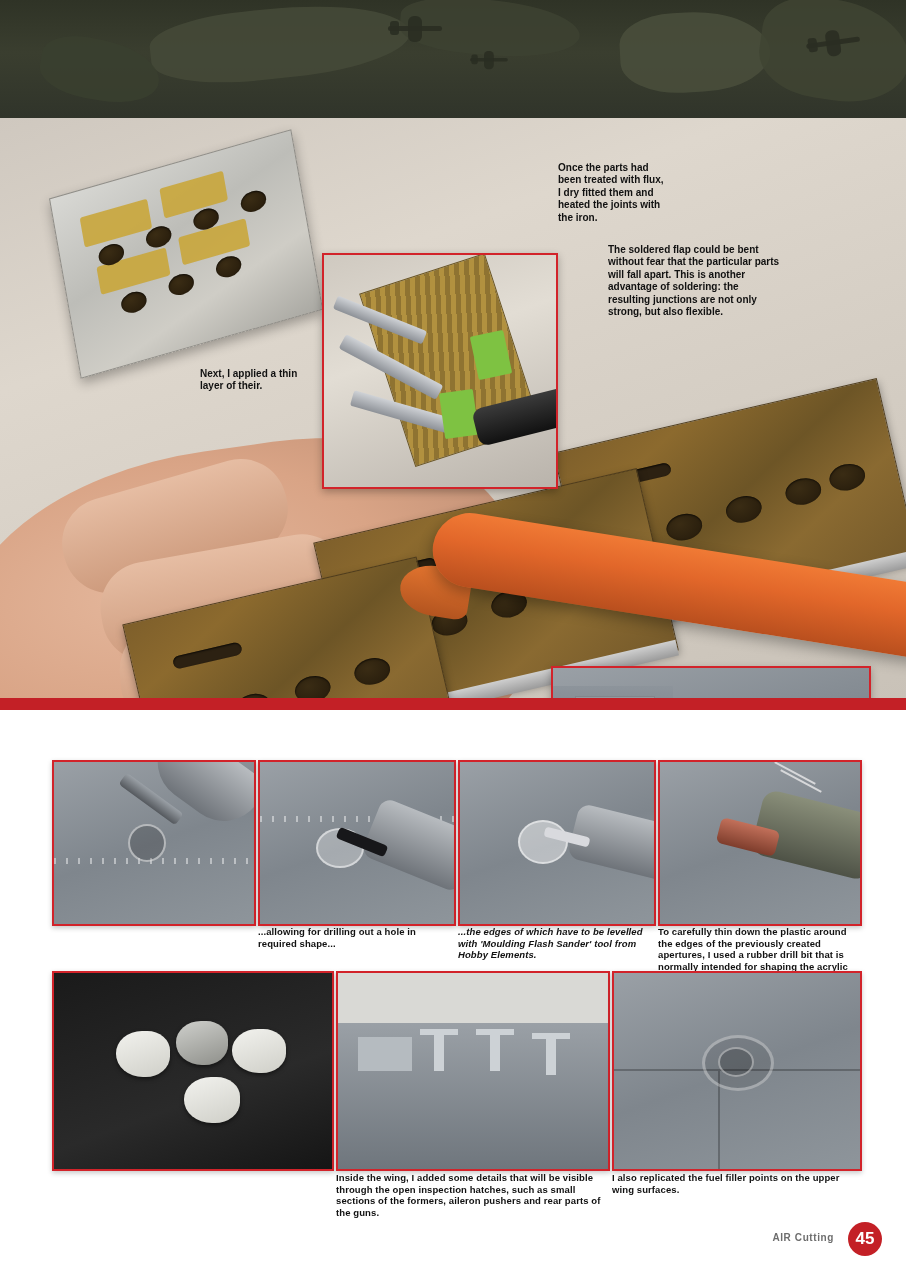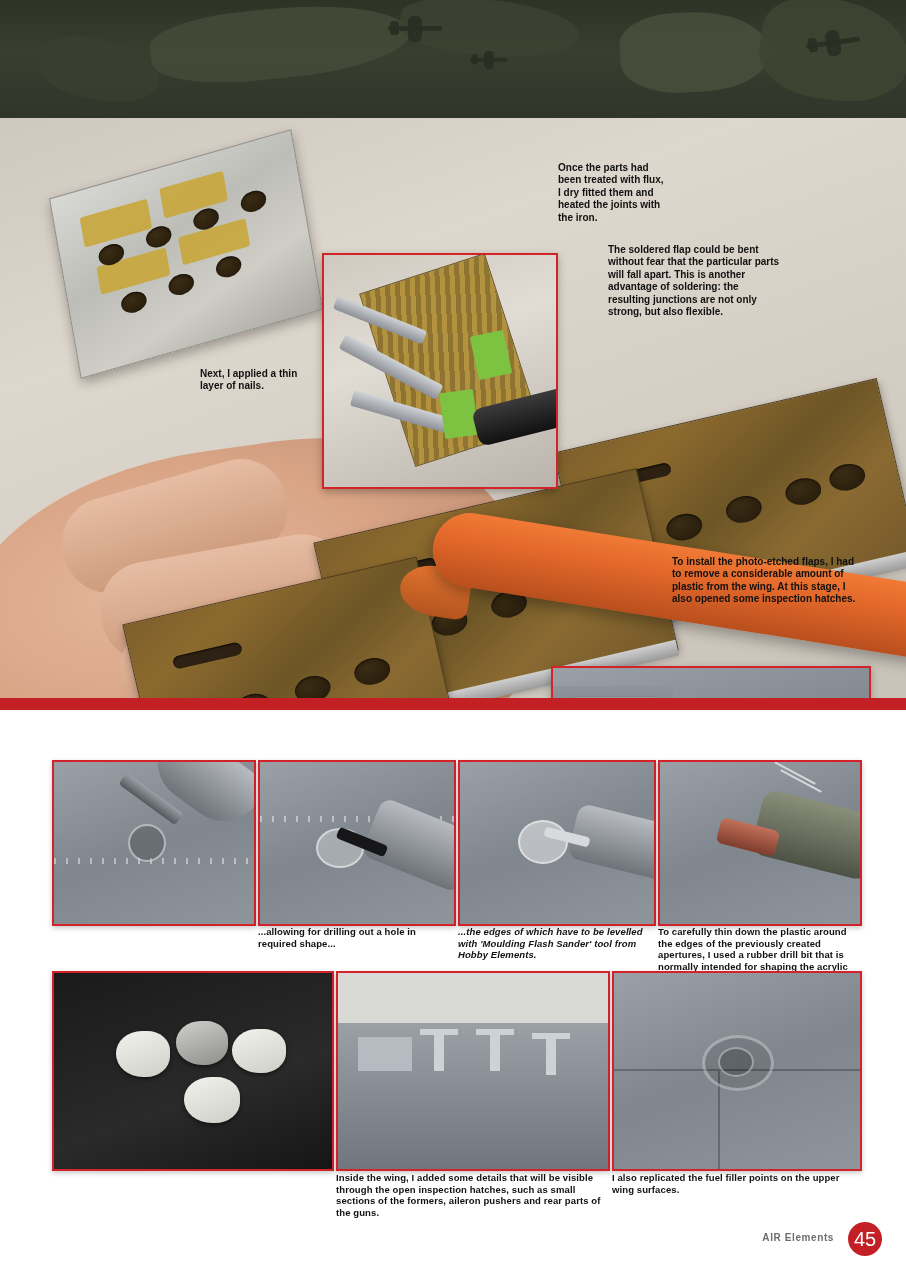--- a/index.html
+++ b/index.html
@@ -162,21 +162,21 @@
   }
   .cap-hero{
     position:absolute;font-size:10px;line-height:12.4px;color:#111;font-weight:bold;
   }
   .air-edition{
     position:absolute;right:72px;top:1232px;font-size:10px;font-weight:bold;color:#6d6d6d;
     letter-spacing:.6px;
   }
   .page-num-badge{
     position:absolute;right:24px;top:1222px;width:34px;height:34px;border-radius:50%;
-    background:#c32026;color:#fff;font-size:20px;font-weight:normal;
+    background:#c32026;color:#fff;font-size:17px;font-weight:bold;
     display:flex;align-items:center;justify-content:center;
   }
 </style>
 </head>
 <body>
 
 <div class="page">
 
   <div class="top-banner">
     <div class="banner-shape b1"></div>
@@ -262,24 +262,23 @@
       <div class="iron"></div>
     </div>
 
     <div class="inset inset-wing">
 
       <div class="wing-nose"></div>
       <div class="wing-panel" style="left:22px;top:28px;width:78px;height:40px;"></div>
 
     </div>
 
-    <div class="cap-hero" style="left:200px;top:250px;width:120px;">Next, I applied a thin layer of nails.</div>
+    <div class="cap-hero" style="left:200px;top:250px;width:120px;">Next, I applied a thin layer of their.</div>
     <div class="cap-hero" style="left:608px;top:126px;width:172px;">The soldered flap could be bent without fear that the particular parts will fall apart. This is another advantage of soldering: the resulting junctions are not only strong, but also flexible.</div>
     <div class="cap-hero" style="left:558px;top:44px;width:108px;">Once the parts had been treated with flux, I dry fitted them and heated the joints with the iron.</div>
-    <div class="cap-hero" style="left:672px;top:438px;width:192px;">To install the photo-etched flaps, I had to remove a considerable amount of plastic from the wing. At this stage, I also opened some inspection hatches.</div>
   </div>
 
   <div class="red-bar"></div>
   <div class="white-gap"></div>
 
   <div class="thumb t-grey t1">
     <div class="rivets" style="left:0;top:96px;"></div>
     <div class="aperture" style="left:74px;top:62px;width:34px;height:34px;"></div>
     <div class="drill" style="left:96px;top:-16px;width:112px;height:64px;transform:rotate(36deg);border-radius:0 0 40px 40px;"></div>
     <div class="drill" style="left:62px;top:30px;width:70px;height:14px;transform:rotate(36deg);background:linear-gradient(180deg,#9aa0a6,#55595e);"></div>
@@ -326,16 +325,16 @@
   <div class="thumb t-grey t7">
     <div style="position:absolute;left:0;top:96px;width:246px;height:2px;background:rgba(0,0,0,.25);"></div>
     <div style="position:absolute;left:104px;top:98px;width:2px;height:98px;background:rgba(0,0,0,.25);"></div>
     <div class="aperture" style="left:88px;top:62px;width:66px;height:50px;border:3px solid rgba(255,255,255,.35);background:rgba(0,0,0,.1);"></div>
     <div class="aperture" style="left:104px;top:74px;width:32px;height:26px;border:2px solid rgba(255,255,255,.4);"></div>
   </div>
 
   <div class="cap" style="left:612px;top:1172px;width:248px;">I also replicated the fuel filler points on the upper wing surfaces.</div>
   <div class="cap" style="left:336px;top:1172px;width:268px;">Inside the wing, I added some details that will be visible through the open inspection hatches, such as small sections of the formers, aileron pushers and rear parts of the guns.</div>
 
-  <div class="air-edition">AIR Elements</div>
+  <div class="air-edition">AIR Cutting</div>
   <div class="page-num-badge">45</div>
 
 </div>
 
 </body></html>

